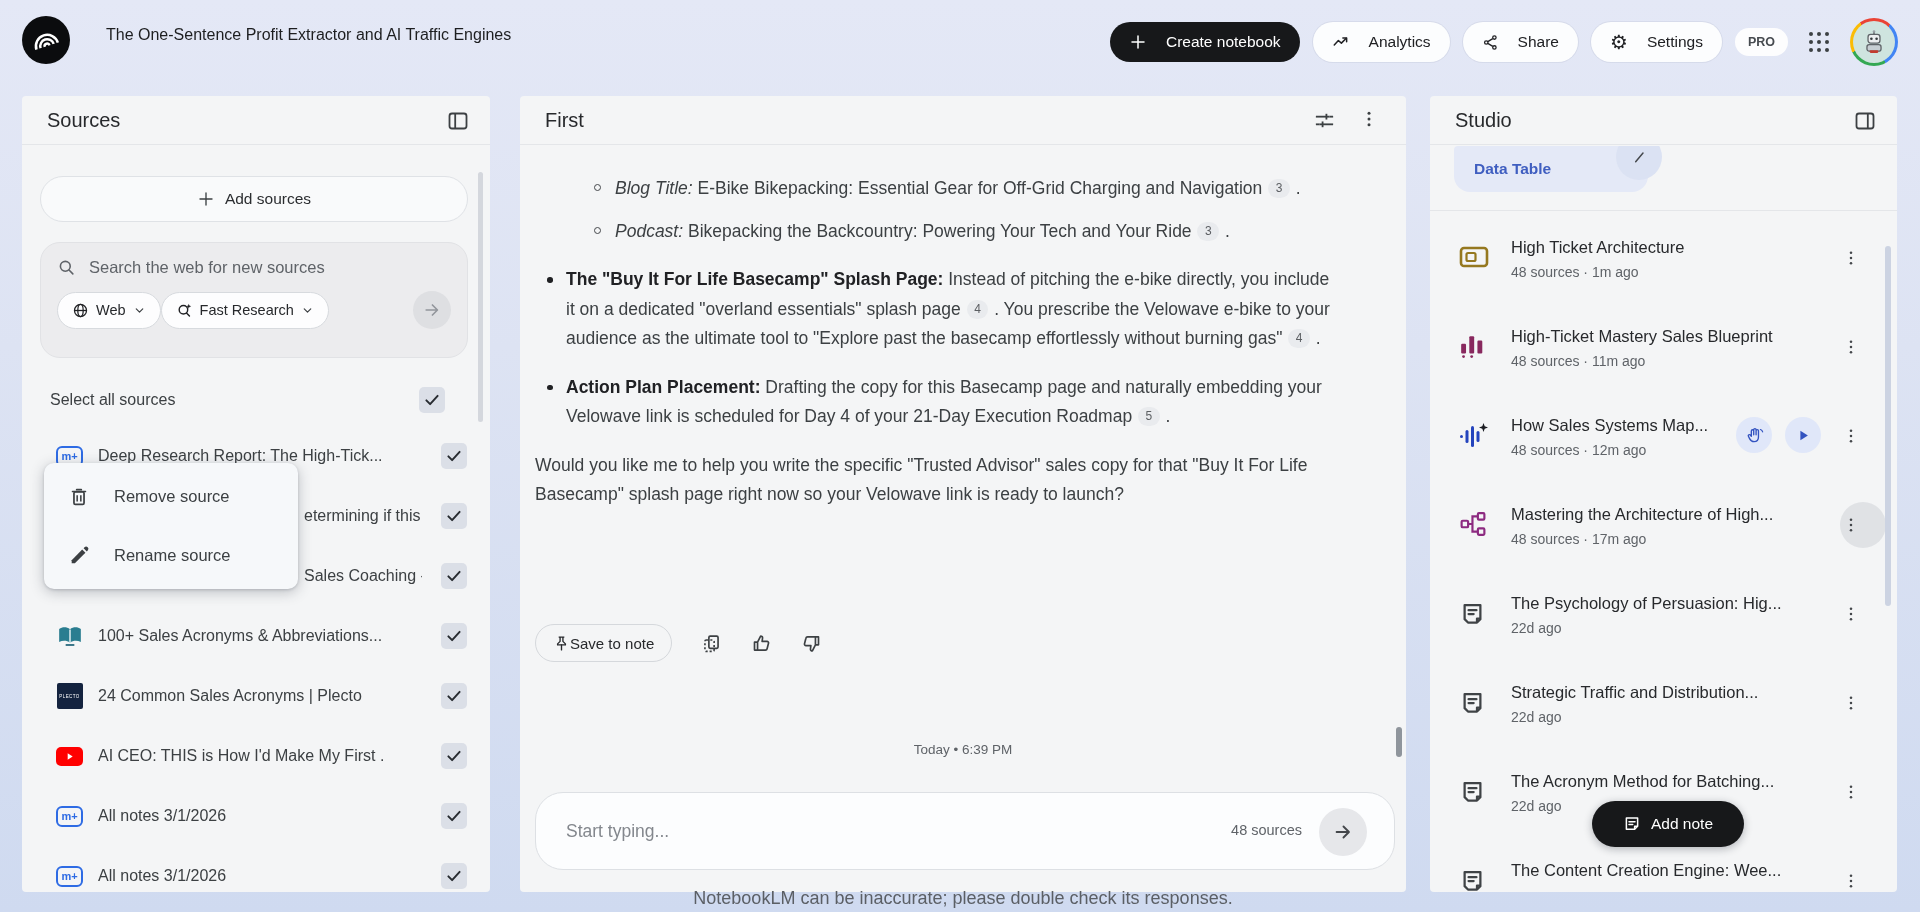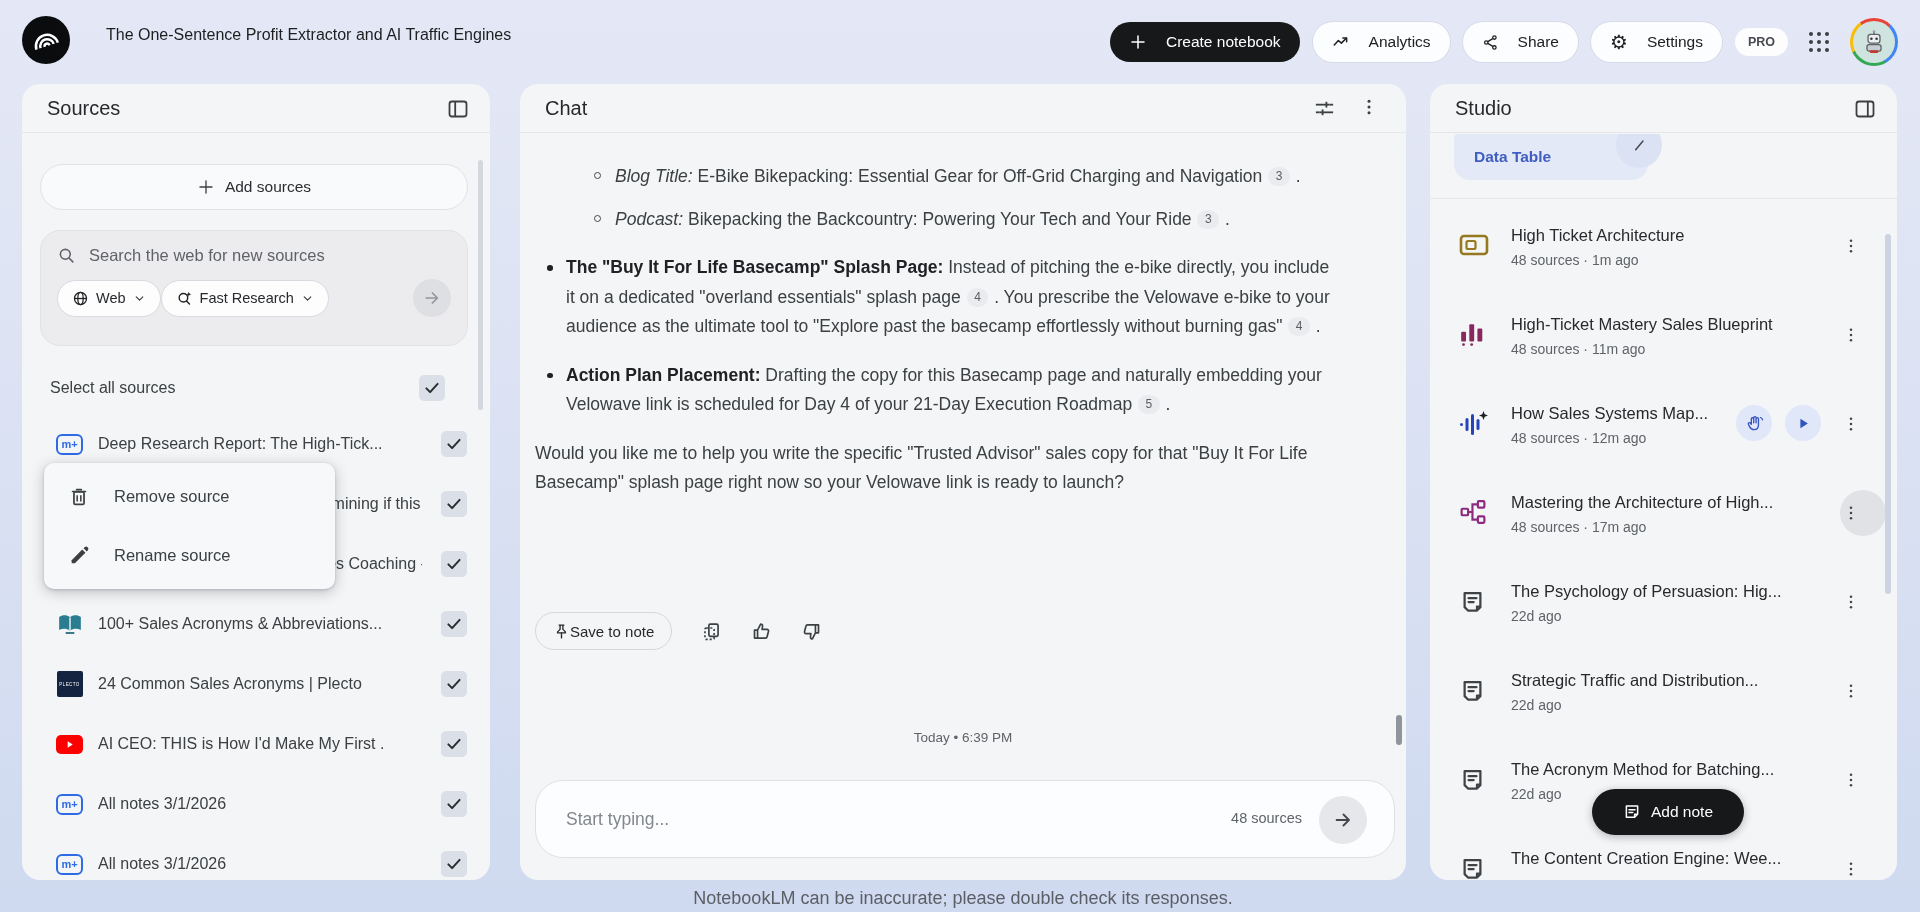--- a/index.html
+++ b/index.html
@@ -19,21 +19,21 @@
   .pill-lite { background:#fcfdfe; color:#202124; box-shadow:0 0 0 1px rgba(120,130,160,.12); }
   .pro-pill { height:28px; padding:0 13px; border-radius:14px; background:#fdfdfe; font-size:12.5px;
               font-weight:bold; color:#474b50; display:flex; align-items:center; }
   .apps-grid { display:grid; grid-template-columns:repeat(3,4px); grid-gap:4px; margin:0 8px; cursor:pointer; }
   .apps-grid i { width:4px; height:4px; border-radius:50%; background:#3c4043; }
   .avatar { width:48px; height:48px; border-radius:50%; padding:3px; cursor:pointer;
             background:conic-gradient(#ea4335 0 12%,#4285f4 12% 42%,#34a853 42% 68%,#fbbc05 68% 90%,#ea4335 90% 100%); }
   .avatar-in { width:100%; height:100%; border-radius:50%; background:#cfe4df; display:flex; align-items:center; justify-content:center; overflow:hidden; }
 
   
-  .panel { position:absolute; top:84px; height:796px; background:#f4f5f6; border-radius:18px; }
+  .panel { position:absolute; top:96px; height:796px; background:#f4f5f6; border-radius:4px; }
   .p-hdr { position:relative; height:49px; border-bottom:1px solid #e4e6e9; }
   .p-title { position:absolute; left:25px; top:13px; font-size:20px; color:#27292c; }
   .p-collapse { position:absolute; right:20px; top:13px; cursor:pointer; }
 
   .src-panel { left:22px; width:468px; }
   .chat-panel { left:520px; width:886px; }
   .stu-panel { left:1430px; width:467px; }
 
   
   .add-src { position:absolute; left:18px; right:22px; top:80px; height:46px; border-radius:23px;
@@ -61,21 +61,21 @@
              font-size:11px; font-weight:bold; display:flex; align-items:center; justify-content:center; }
   .plecto-ic { width:26px; height:26px; background:#14233f; color:#fff; font-size:4.5px; letter-spacing:.4px;
                display:flex; align-items:center; justify-content:center; border-radius:2px; }
   .yt-ic { width:27px; height:19px; background:#ff0000; border-radius:5px; display:flex; align-items:center; justify-content:center; }
   .scrollbar { position:absolute; border-radius:4px; }
   .sb-src { right:7px; top:76px; width:5px; height:250px; background:#d4d7dd; }
   .sb-chat { right:4px; bottom:135px; width:6px; height:30px; background:#8f959c; }
   .sb-stu { right:6px; top:150px; width:6px; height:360px; background:#ccd3e2; }
 
   
-  .ctx-menu { position:absolute; left:44px; top:463px; width:291px; height:126px; background:#f6f8fa;
+  .ctx-menu { position:absolute; left:44px; top:463px; width:254px; height:126px; background:#f6f8fa;
               border-radius:10px; box-shadow:0 3px 14px rgba(40,45,60,.28), 0 1px 3px rgba(40,45,60,.18); z-index:50; padding:4px 0; }
   .ctx-item { height:59px; display:flex; align-items:center; gap:24px; padding-left:24px; font-size:16.5px; color:#3c4043; cursor:pointer; }
 
   
   .chat-hdr-ic { position:absolute; top:13px; cursor:pointer; }
   .tune-pos { right:70px; } .chat-kebab-pos { right:27px; }
   .msg { position:absolute; left:15px; top:78px; width:800px; font-size:17.5px; line-height:29.5px; color:#3c4043; }
   .sub-b { position:relative; padding-left:80px; margin-bottom:13px; }
   .sub-b .ring { position:absolute; left:59px; top:10px; width:7px; height:7px; border:1.7px solid #45484c; border-radius:50%; }
   .main-b { position:relative; padding-left:31px; margin-bottom:13px; margin-top:19px; }
@@ -401,21 +401,21 @@
             <path d="M4 20v-3.5L15.5 5l3.5 3.5L7.5 20H4z" fill="#3c4043"></path>
             <path d="M17 3.5l3.5 3.5 1-1a2.47 2.47 0 0 0-3.5-3.5z" fill="#3c4043"></path>
           </svg>
       </span>
       <span>Rename source</span>
     </div>
   </div>
 
   <section class="panel chat-panel">
     <div class="p-hdr">
-      <div class="p-title">Chat</div>
+      <div class="p-title">First</div>
       <div class="chat-hdr-ic tune-pos">
         <svg width="23" height="23" viewBox="0 0 24 24" fill="none">
             <line x1="3" y1="8" x2="17" y2="8" stroke="#3c4043" stroke-width="1.9"></line>
             <line x1="14" y1="5" x2="14" y2="11" stroke="#3c4043" stroke-width="1.9"></line>
             <line x1="17" y1="8" x2="21" y2="8" stroke="#3c4043" stroke-width="1.9"></line>
             <line x1="3" y1="16" x2="7" y2="16" stroke="#3c4043" stroke-width="1.9"></line>
             <line x1="10" y1="13" x2="10" y2="19" stroke="#3c4043" stroke-width="1.9"></line>
             <line x1="7" y1="16" x2="21" y2="16" stroke="#3c4043" stroke-width="1.9"></line>
           </svg>
       </div>

